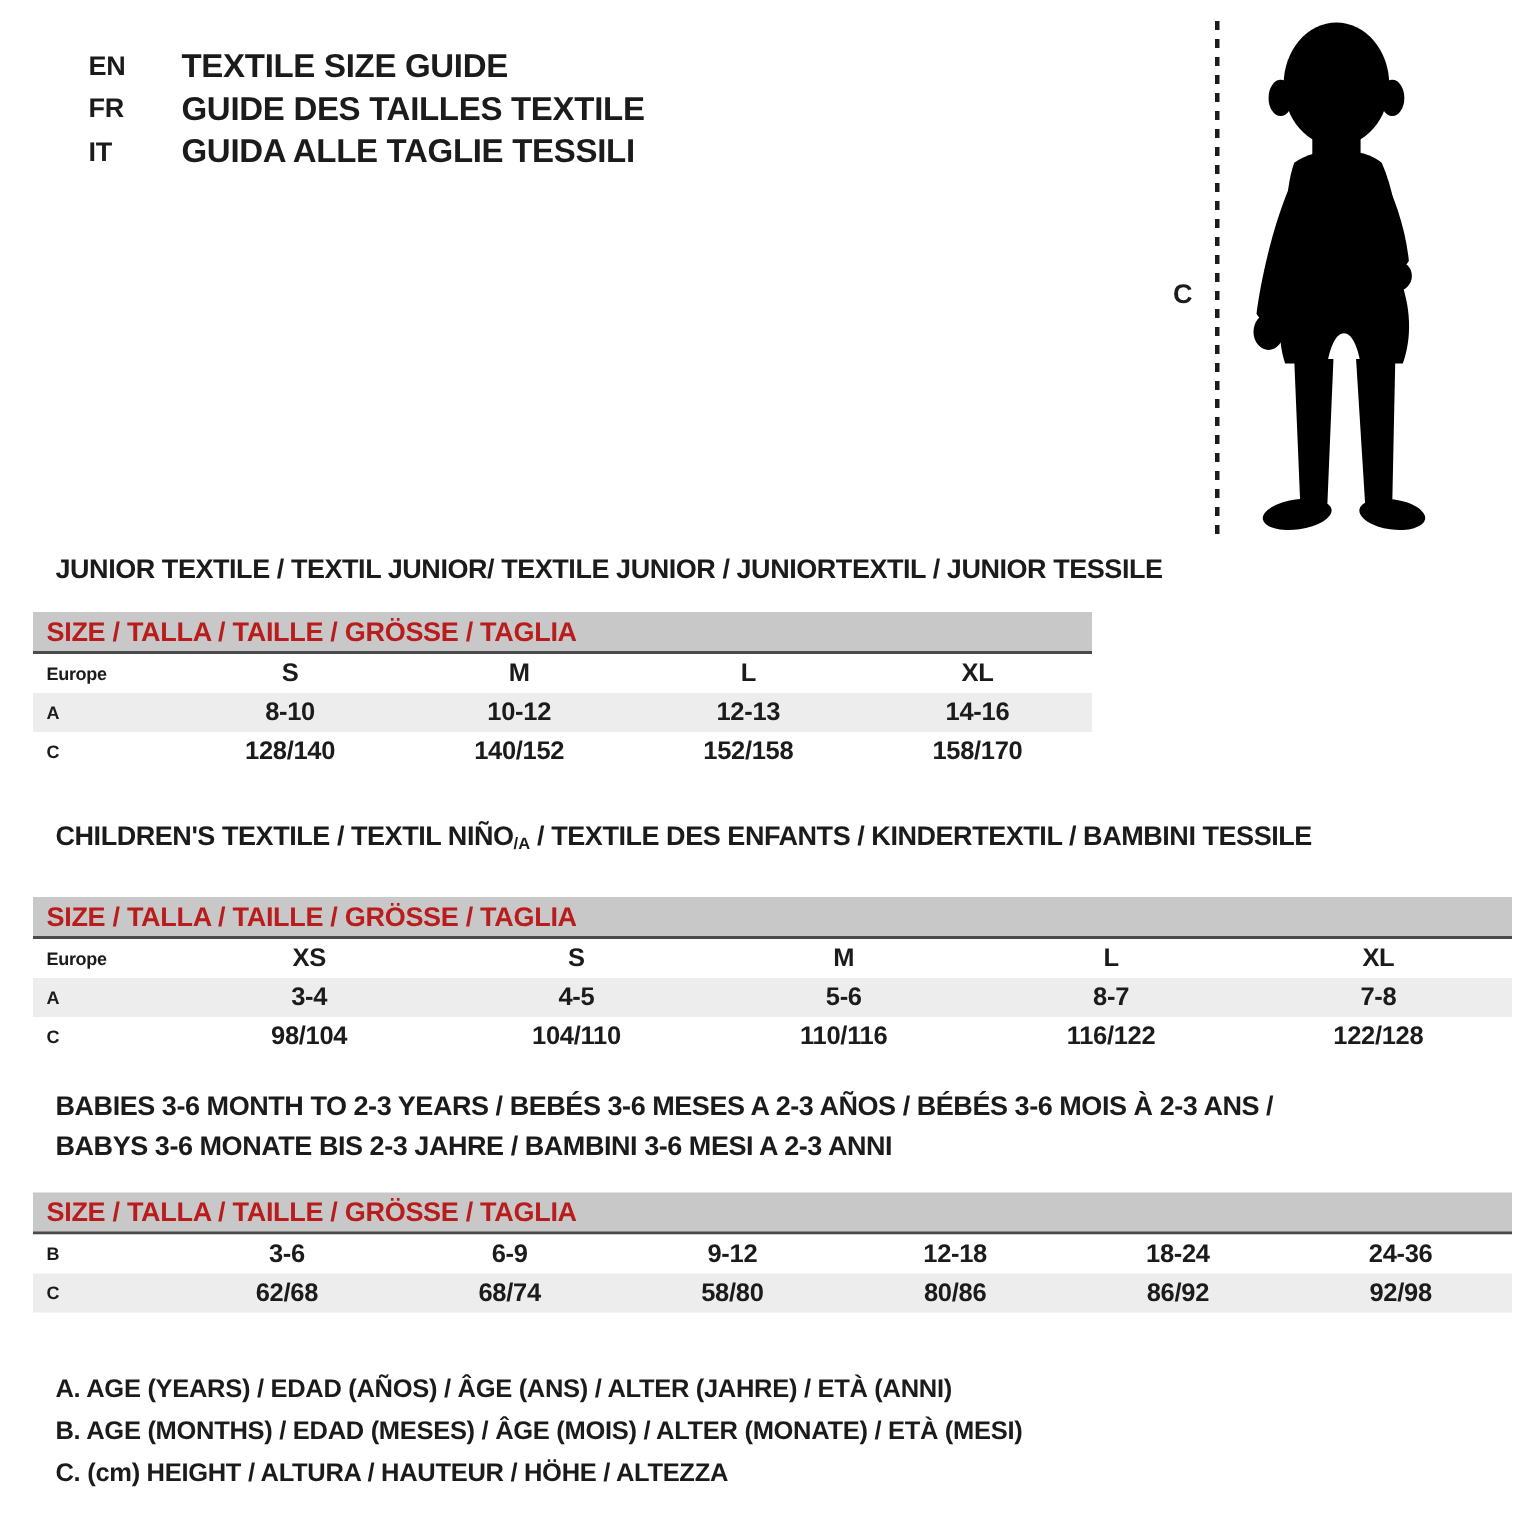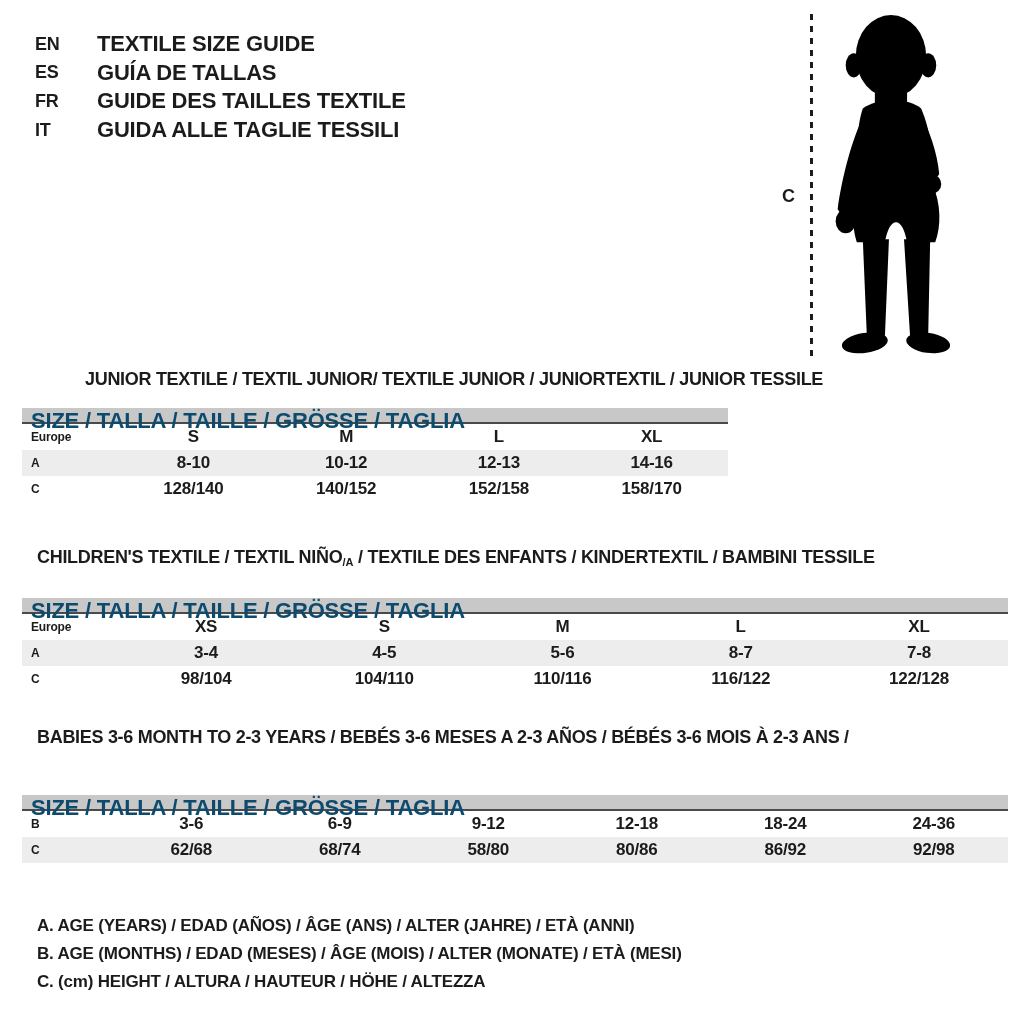--- a/index.html
+++ b/index.html
@@ -9,75 +9,71 @@
     width: 1024px;
     height: 1024px;
     background: #ffffff;
     font-family: "Liberation Sans", "DejaVu Sans", sans-serif;
     color: #1b1b1b;
     letter-spacing: -0.2px;
     overflow: hidden;
   }
   
   .lang-list { position: absolute; left: 35px; top: 30px; }
-  .lang-row { display: flex; height: 28.6px; align-items: center; }
+  .lang-row { display: flex; height: 28.6px; align-items: center; margin-left: 24px; }
   .lang-code { width: 62px; font-size: 18px; font-weight: 700; }
   .lang-label { font-size: 22px; font-weight: 700; white-space: nowrap; }
   
   .measure-line {
     position: absolute; left: 810px; top: 14px; width: 3px; height: 344px;
     background: repeating-linear-gradient(to bottom, #1c1c1c 0px, #1c1c1c 6px, transparent 6px, transparent 12px);
   }
   .measure-label {
     position: absolute; left: 782px; top: 186px;
     font-size: 18px; font-weight: 700;
   }
   .figure-svg { position: absolute; left: 826px; top: 12px; width: 142px; height: 348px; }
   
   .section-title {
     position: absolute; left: 37px;
     font-size: 18px; font-weight: 700; white-space: nowrap; letter-spacing: -0.3px;
   }
-  .title-junior { top: 369px; margin-left: 48px; }
+  .title-junior { top: 369px; }
   .title-children { top: 547px; }
   .title-babies-1 { top: 727px; }
   .title-babies-2 { top: 754px; }
   .sub-a { font-size: 11px; position: relative; top: 3px; letter-spacing: 0; }
   
   .size-table { position: absolute; left: 22px; }
   .t-junior { top: 408px; width: 706px; }
   .t-children { top: 598px; width: 986px; }
   .t-babies { top: 795px; width: 986px; }
   .thead {
-    height: 16px; line-height: 26px;
+    height: 28px; line-height: 26px;
     background: #c8c8c8; border-bottom: 2px solid #4a4a4a;
-    color: #0c4a6e; font-size: 22px; font-weight: 700;
+    color: #b91c1c; font-size: 18px; font-weight: 700;
     padding-left: 9px; white-space: nowrap;
   }
   .trow { display: flex; height: 26px; line-height: 26px; background: #ffffff; }
   .trow.alt { background: #ededed; }
   .tlabel { width: 95px; padding-left: 9px; font-size: 12px; font-weight: 700; }
   .tcell { flex: 1; text-align: center; font-size: 17px; font-weight: 700; }
   
   .legend { position: absolute; left: 37px; top: 912px; }
   .legend-line { height: 28px; line-height: 28px; font-size: 17px; font-weight: 700; white-space: nowrap; }
 </style>
 </head>
 <body>
 
 <div class="canvas">
 
   <div class="lang-list">
     <div class="lang-row">
       <span class="lang-code">EN</span>
       <span class="lang-label">TEXTILE SIZE GUIDE</span>
-    </div>
-    <div class="lang-row">
-      <span class="lang-code">ES</span>
-      <span class="lang-label">GUÍA DE TALLAS</span>
     </div>
     <div class="lang-row">
       <span class="lang-code">FR</span>
       <span class="lang-label">GUIDE DES TAILLES TEXTILE</span>
     </div>
     <div class="lang-row">
       <span class="lang-code">IT</span>
       <span class="lang-label">GUIDA ALLE TAGLIE TESSILI</span>
     </div>
   </div>
@@ -152,20 +148,21 @@
       <div class="tlabel">C</div>
       <div class="tcell">98/104</div>
       <div class="tcell">104/110</div>
       <div class="tcell">110/116</div>
       <div class="tcell">116/122</div>
       <div class="tcell">122/128</div>
     </div>
   </div>
 
   <div class="section-title title-babies-1">BABIES 3-6 MONTH TO 2-3 YEARS / BEBÉS 3-6 MESES A 2-3 AÑOS / BÉBÉS 3-6 MOIS À 2-3 ANS /</div>
+  <div class="section-title title-babies-2">BABYS 3-6 MONATE BIS 2-3 JAHRE / BAMBINI 3-6 MESI A 2-3 ANNI</div>
   <div class="size-table t-babies">
     <div class="thead">SIZE / TALLA / TAILLE / GRÖSSE / TAGLIA</div>
     <div class="trow">
       <div class="tlabel">B</div>
       <div class="tcell">3-6</div>
       <div class="tcell">6-9</div>
       <div class="tcell">9-12</div>
       <div class="tcell">12-18</div>
       <div class="tcell">18-24</div>
       <div class="tcell">24-36</div>

